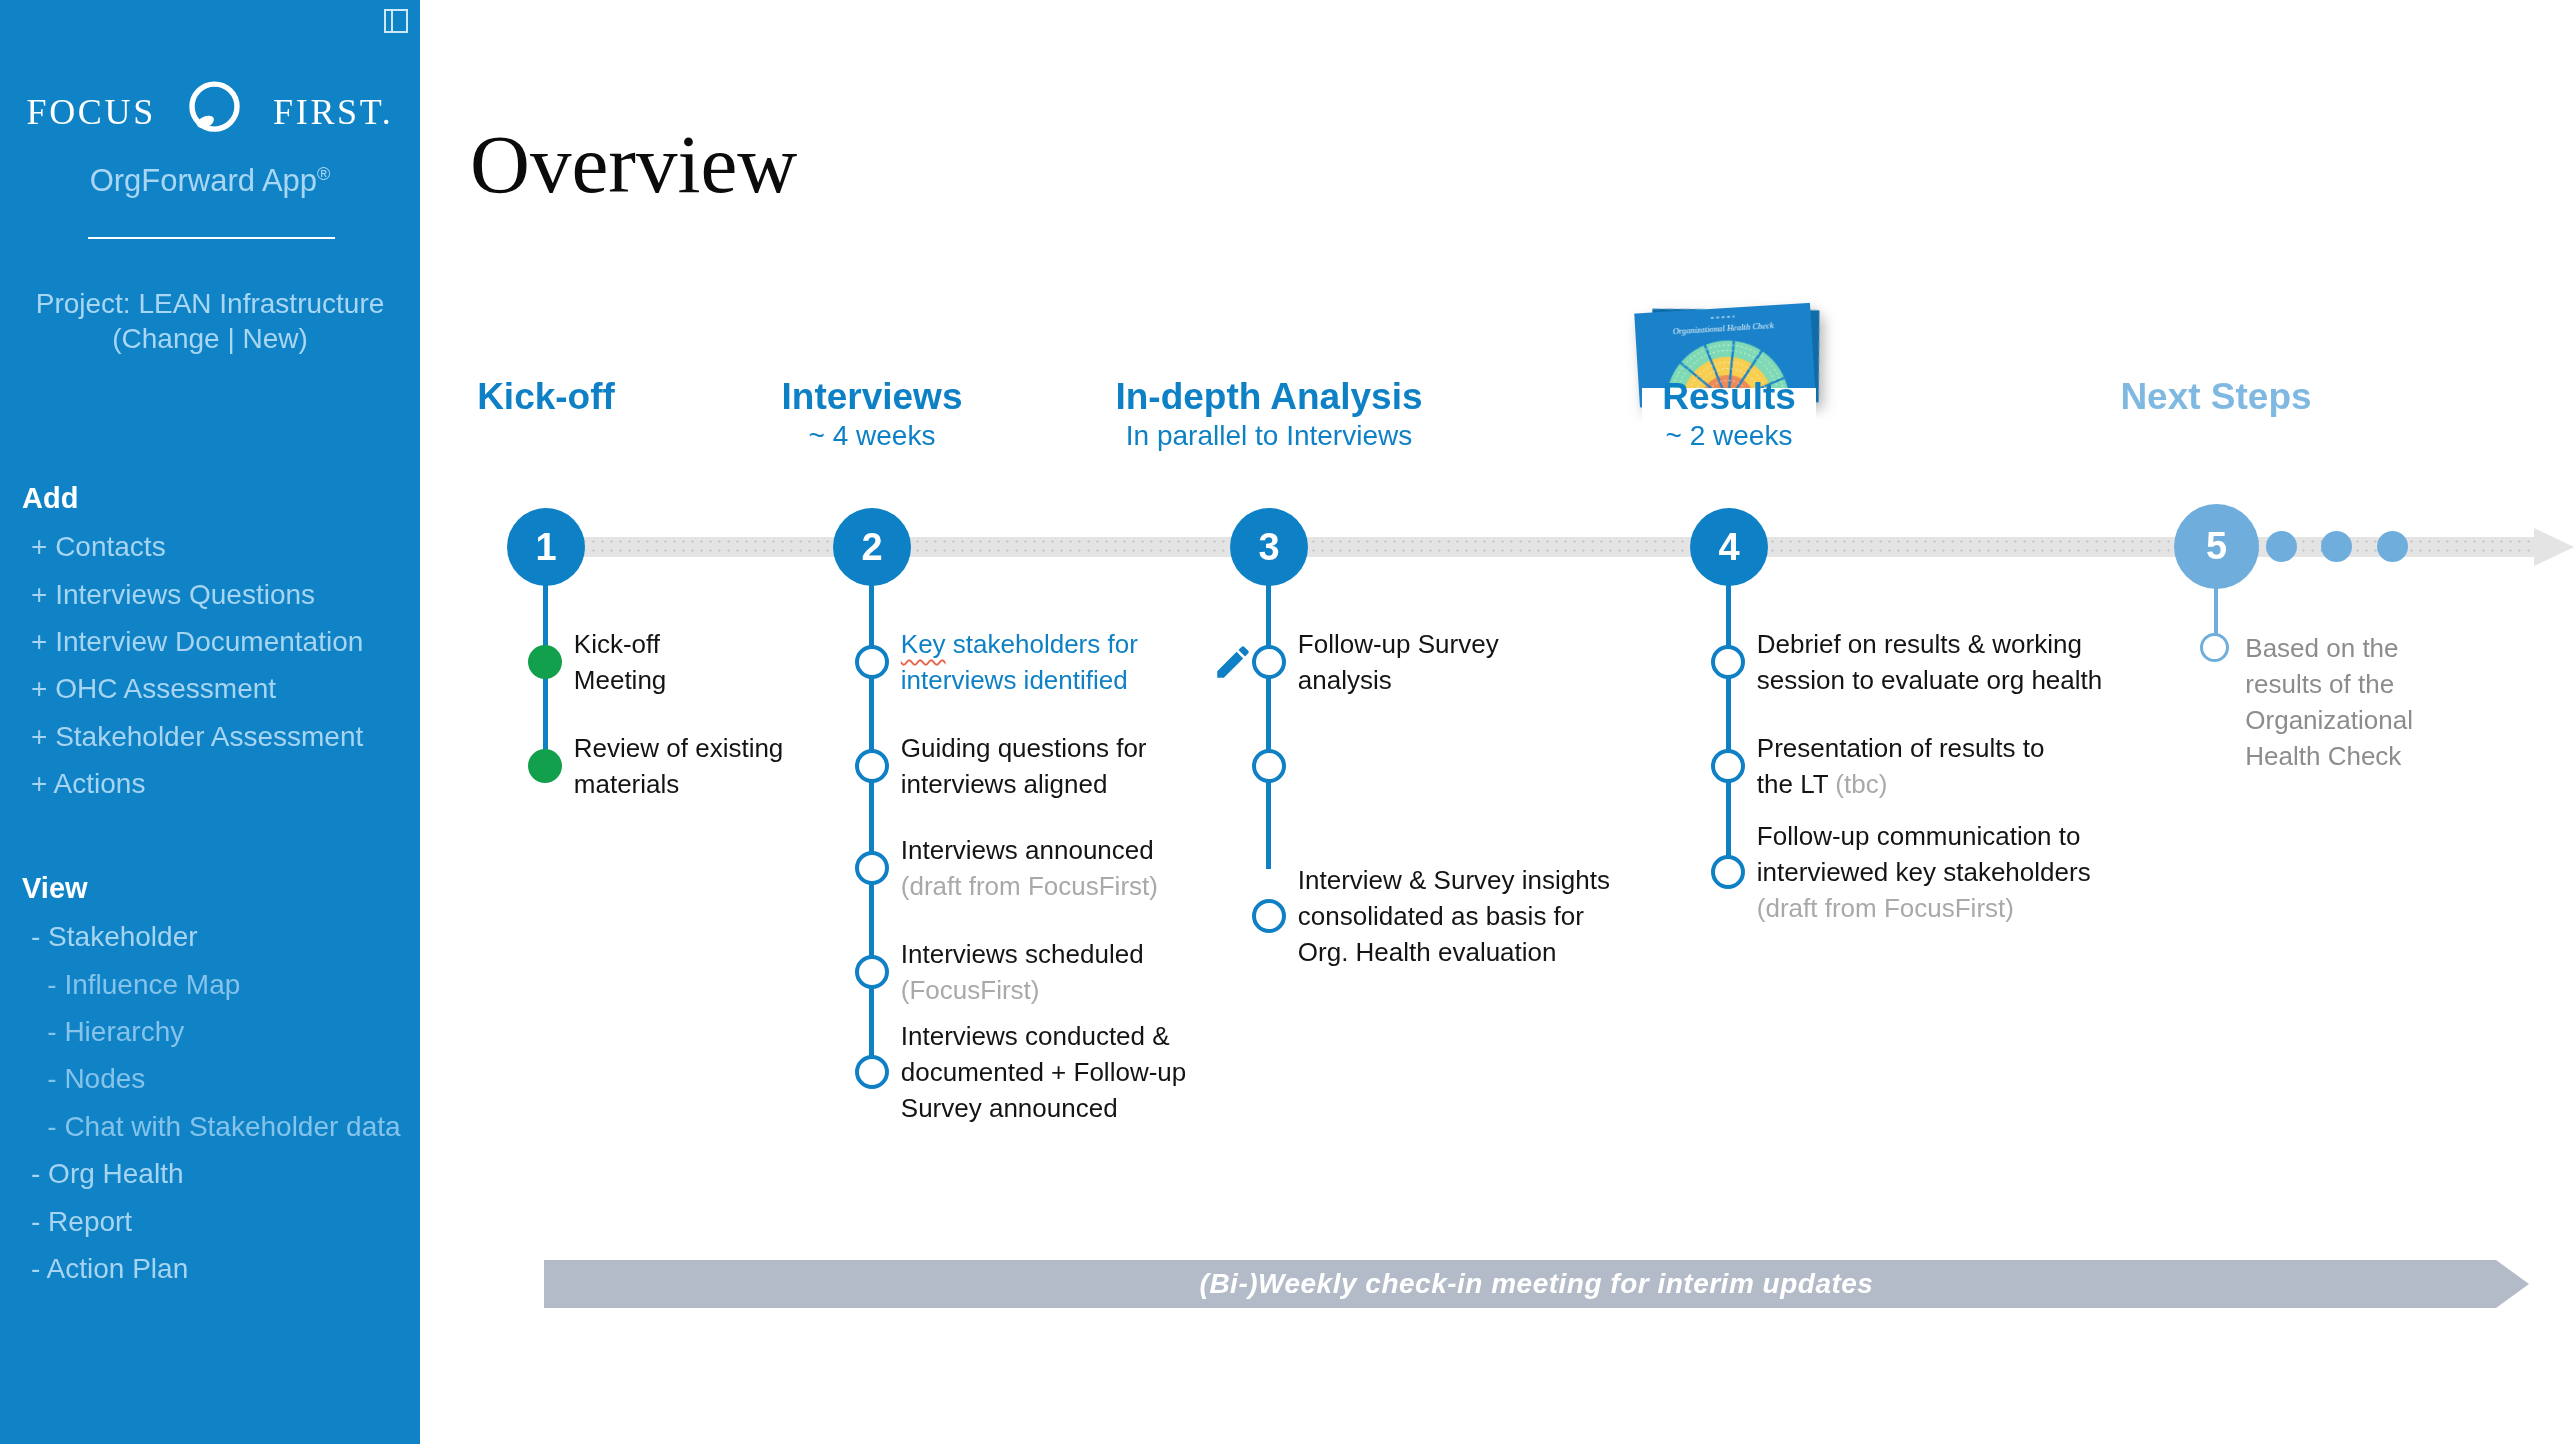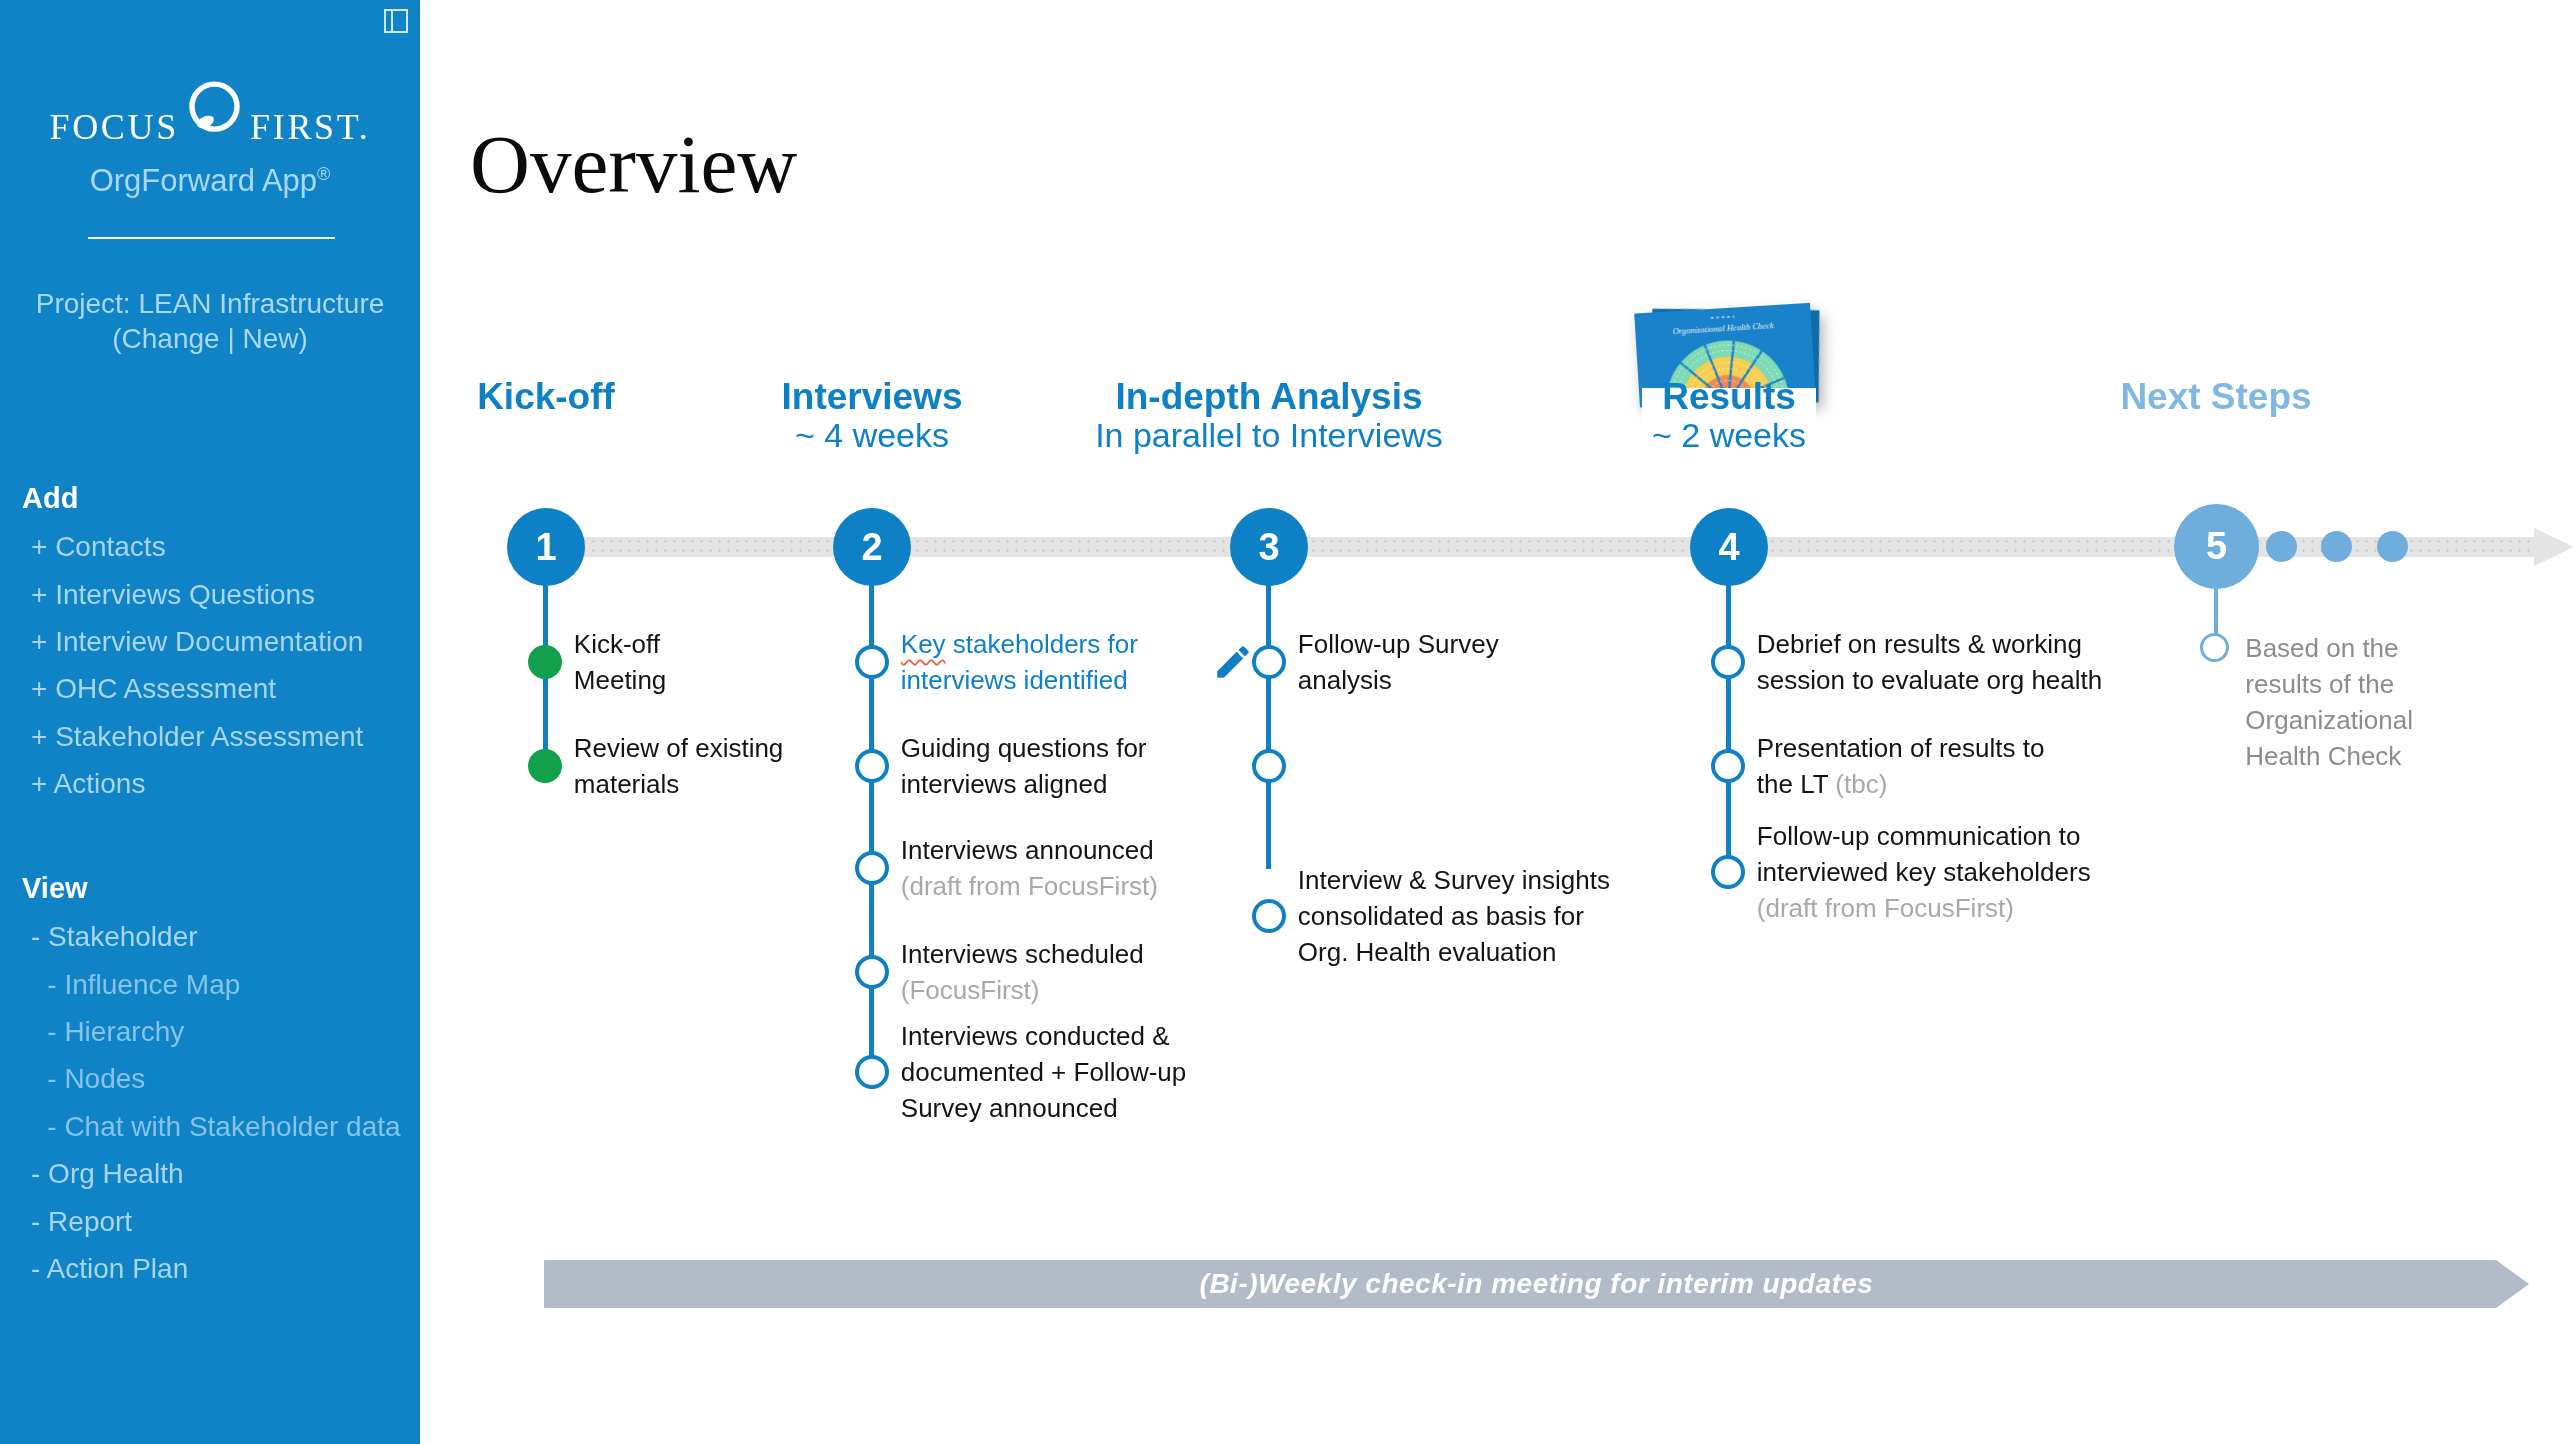--- a/index.html
+++ b/index.html
@@ -4,41 +4,41 @@
 <style>
   html,body{margin:0;padding:0;background:#fff;}
   #app{position:relative;width:2576px;height:1445px;overflow:hidden;
        font-family:"Liberation Sans",sans-serif;background:#fff;}
 
   
   #sidebar{position:absolute;left:0;top:0;width:420px;height:100%;background:#0F83C6;color:#fff;}
   #toggle{position:absolute;left:384px;top:9px;width:23.6px;height:23.6px;border:2.7px solid #CDE9F8;
           box-sizing:border-box;cursor:pointer;}
   #toggle::after{content:"";position:absolute;left:4.5px;top:0;width:2.7px;height:100%;background:#CDE9F8;}
-  #logo-row{position:absolute;left:0;top:76px;width:100%;display:flex;align-items:flex-end;justify-content:center;
-            gap:4px;font-family:"Liberation Serif",serif;font-size:36px;letter-spacing:2.7px;color:#fff;}
+  #logo-row{position:absolute;left:0;top:76px;width:100%;display:flex;align-items:center;justify-content:center;
+            gap:27px;font-family:"Liberation Serif",serif;font-size:36px;letter-spacing:2.7px;color:#fff;}
   #app-name{position:absolute;left:0;top:163px;width:100%;text-align:center;font-size:31px;color:#A9D6F2;}
   #app-name sup{font-size:18px;}
   #side-divider{position:absolute;left:88px;top:237px;width:247px;height:1.8px;background:#fff;}
   #project{position:absolute;left:0;top:286px;width:100%;text-align:center;font-size:28px;line-height:35px;color:#A9D6F2;}
   .side-section{position:absolute;left:22px;font-size:28px;}
   .side-section h3{margin:0 0 16.3px 0;font-size:29px;font-weight:bold;color:#fff;}
   .side-section ul{list-style:none;margin:9px;padding:0;}
   .side-section li{margin-bottom:15.4px;color:#A7D4F0;cursor:pointer;white-space:nowrap;}
   .side-section li.sub{padding-left:16.3px;color:#85C3EA;}
   #add-section{top:482px;}
   #view-section{top:872px;}
 
   
   #page-title{position:absolute;left:470px;top:116px;font-family:"Liberation Serif","DejaVu Serif",serif;
               font-size:83px;color:#0b0b0b;}
 
   .phase-head{position:absolute;top:375px;width:453px;text-align:center;transform:translateX(-50%);z-index:5;}
   .phase-head .pt{font-size:37px;font-weight:bold;color:#0E81C6;line-height:44px;}
-  .phase-head .ps{font-size:34px;color:#0E81C6;line-height:33px;}
+  .phase-head .ps{font-size:28px;color:#0E81C6;line-height:33px;}
   .phase-head.future .pt{color:#7FB9E2;}
   #head1{left:546px;} #head2{left:872px;} #head3{left:1269px;} #head4{left:1729px;} #head5{left:2216px;}
   #results-bg{position:absolute;left:1642px;top:388px;width:174px;height:60px;background:#fff;z-index:4;}
 
   
   #report-card{position:absolute;left:1637px;top:308px;width:181px;height:96px;z-index:1;
                transform:rotate(-3.5deg);filter:drop-shadow(4.5px 7.3px 6.3px rgba(110,110,110,.5));}
   #report-card .back{position:absolute;left:14.5px;top:1.8px;width:167px;height:92px;background:#0F6CA8;transform:rotate(4deg);}
   #report-card .front{position:absolute;left:0;top:0;width:176px;height:94px;background:#1A82CA;overflow:hidden;}
 

